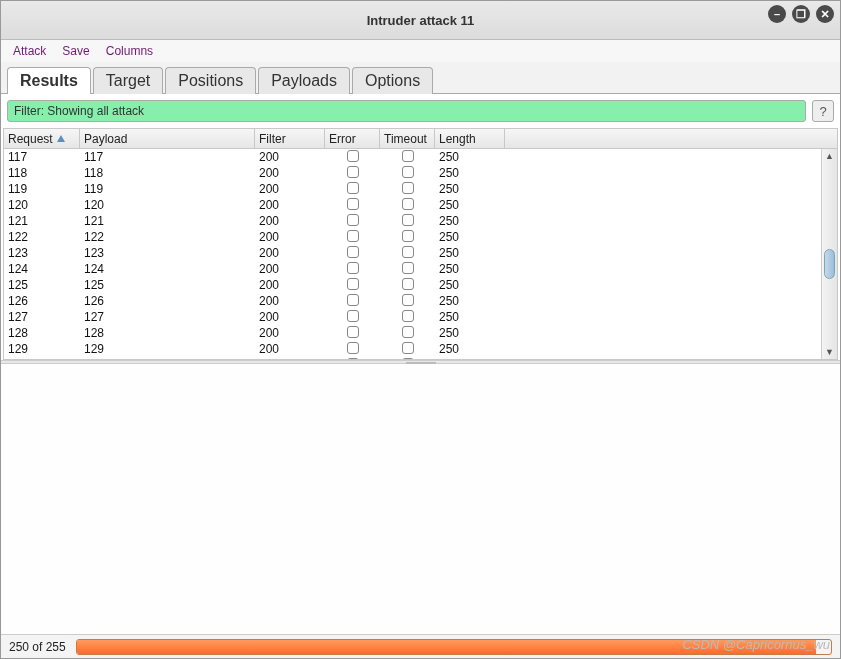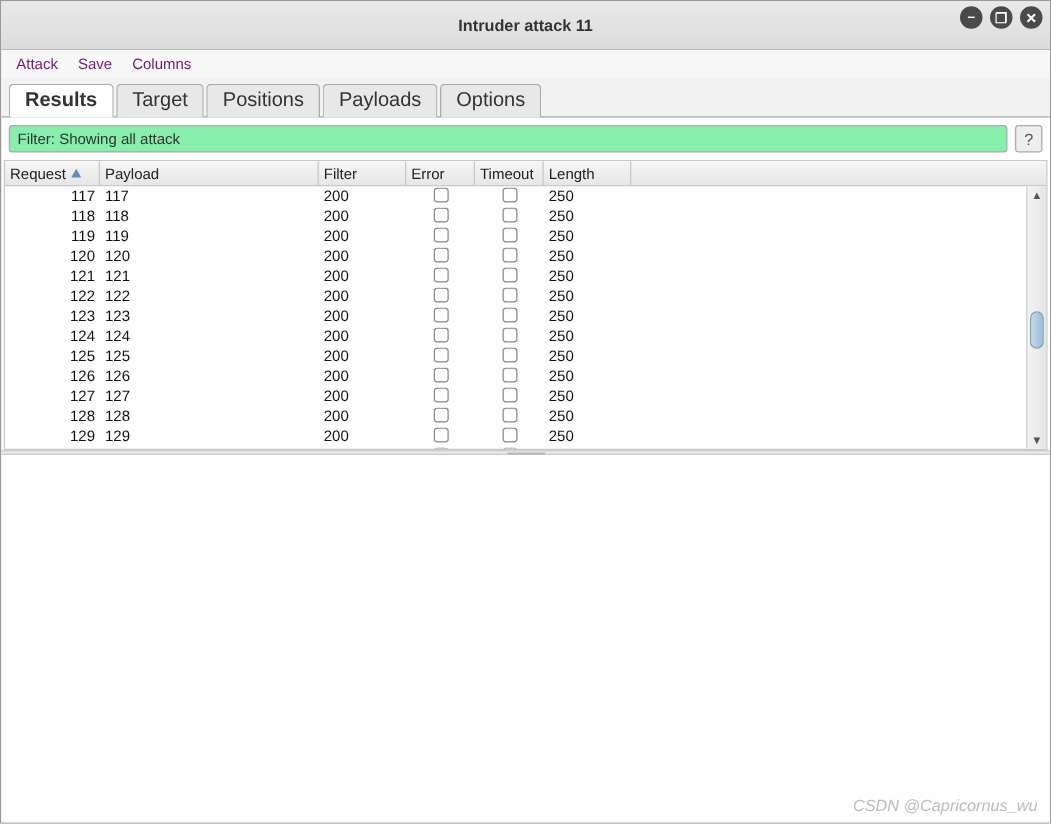--- a/index.html
+++ b/index.html
@@ -78,21 +78,21 @@
     display: flex; font-size: 12px; height: 16px; color: #111;
     align-items: center;
   }
   .cell {
     padding: 0 4px; overflow: hidden; white-space: nowrap;
   }
   .cb {
     width: 12px; height: 12px; border: 1px solid #888; border-radius: 3px;
     background: #fff; display: inline-block;
   }
-  .c-req    { width: 76px; text-align: right; }
+  .c-req    { width: 76px; }
   .c-pay    { width: 175px; }
   .c-status { width: 70px; }
   .c-err    { width: 55px; text-align: center; }
   .c-time   { width: 55px; text-align: center; }
   .c-len    { width: 70px; }
   .c-com    { flex: 1; }
   .vscroll {
     position: absolute; right: 0; top: 20px; bottom: 0; width: 16px;
     background: linear-gradient(to right,#f3f3f3,#e5e5e5);
     border-left: 1px solid #ccc;
@@ -313,15 +313,21 @@
       <div class="arrow">▲</div>
       <div class="thumb"></div>
       <div class="arrow" style="position:absolute;bottom:0;left:0;right:0">▼</div>
     </div>
   </div>
 
   <div class="splitter"></div>
 
   <div class="lower"></div>
 
+  <div class="statusbar">
+    <span>250 of 255</span>
+    <div class="progress">
+      <div class="progress-fill" id="pfill" style="width: 98%;"></div>
+    </div>
+  </div>
 
   <div class="watermark">CSDN @Capricornus_wu</div>
 </div>
 
 </body></html>

